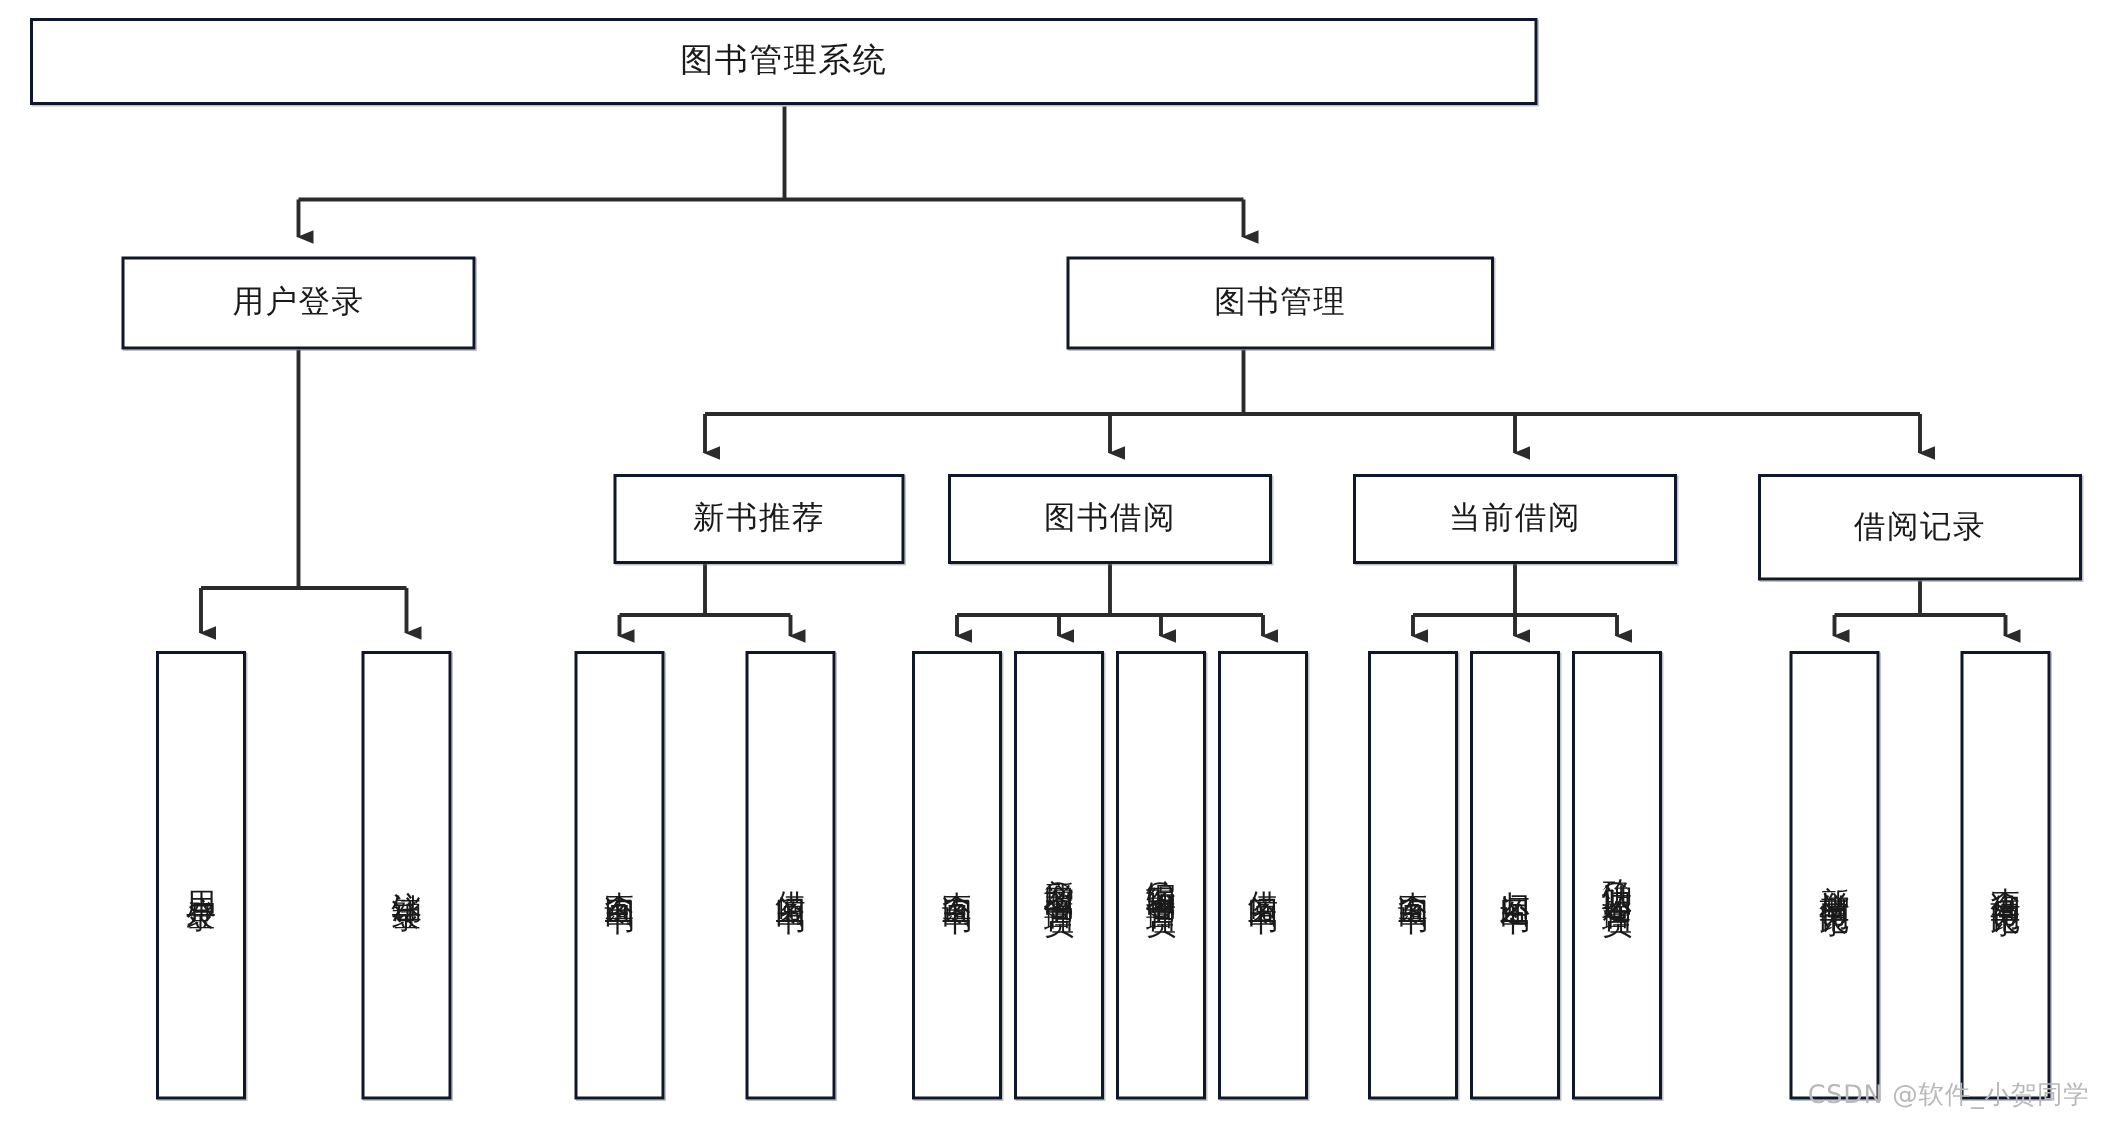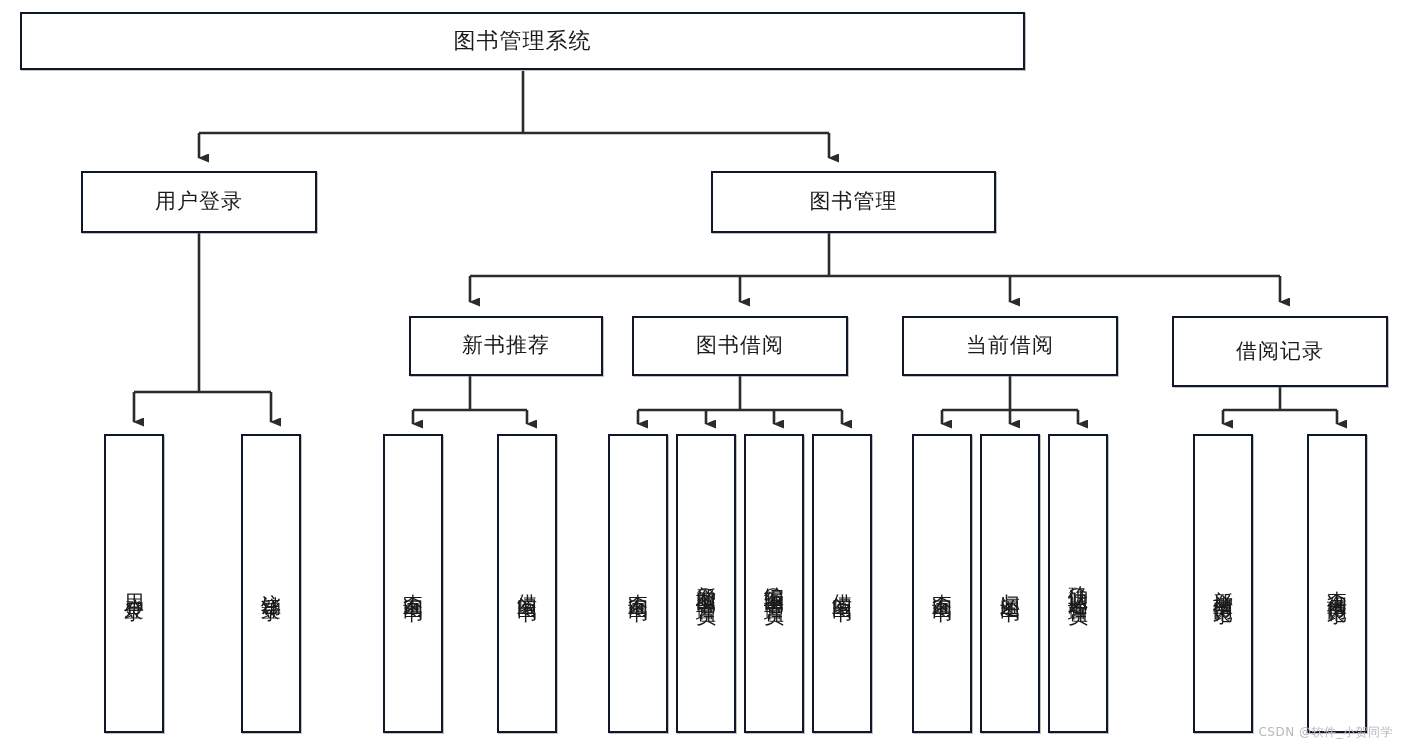--- a/index.html
+++ b/index.html
@@ -58,21 +58,21 @@
     font-size: 20px;
     line-height: 1.15;
     letter-spacing: 3px;
     white-space: nowrap;
     max-height: 270px;
   }
   .watermark {
     position: absolute;
     right: 12px;
     bottom: 6px;
-    font-size: 12px;
+    font-size: 17px;
     color: #b8b8b8;
     letter-spacing: 0.5px;
     white-space: nowrap;
     pointer-events: none;
   }
 </style>
 </head>
 <body>
 
 <div id="canvas">

